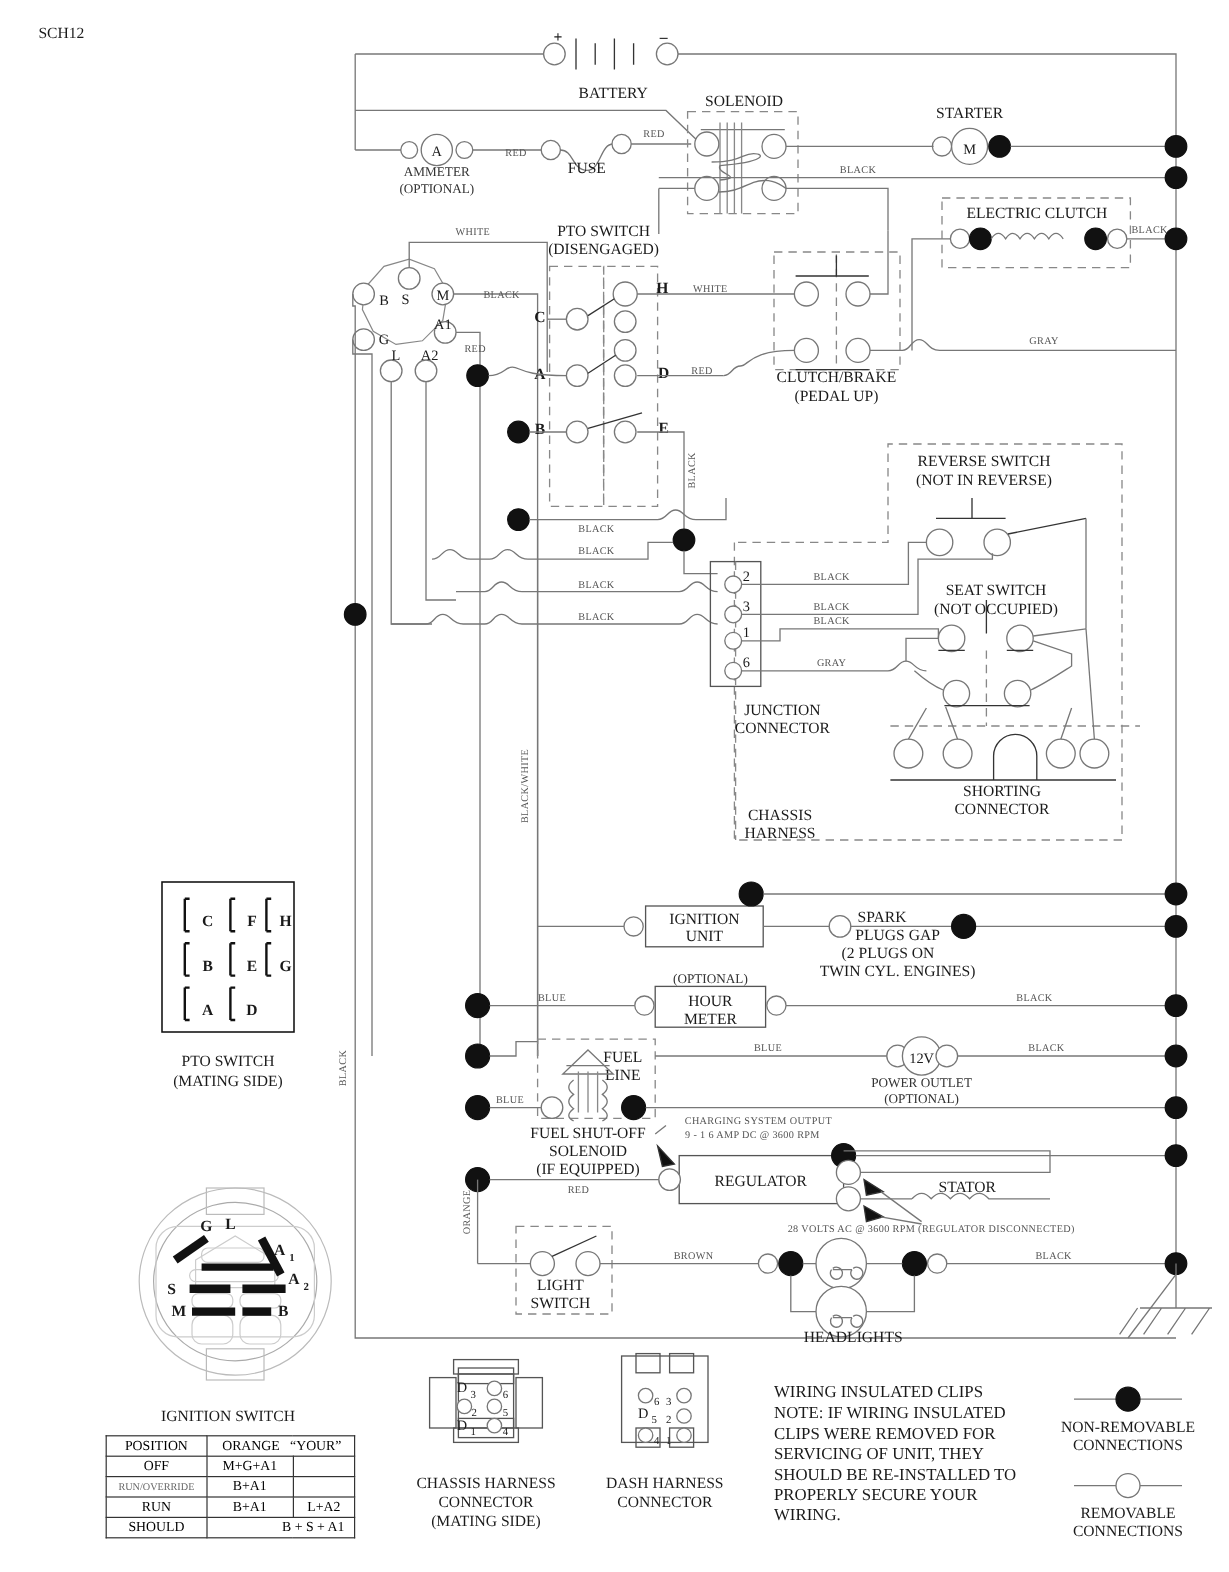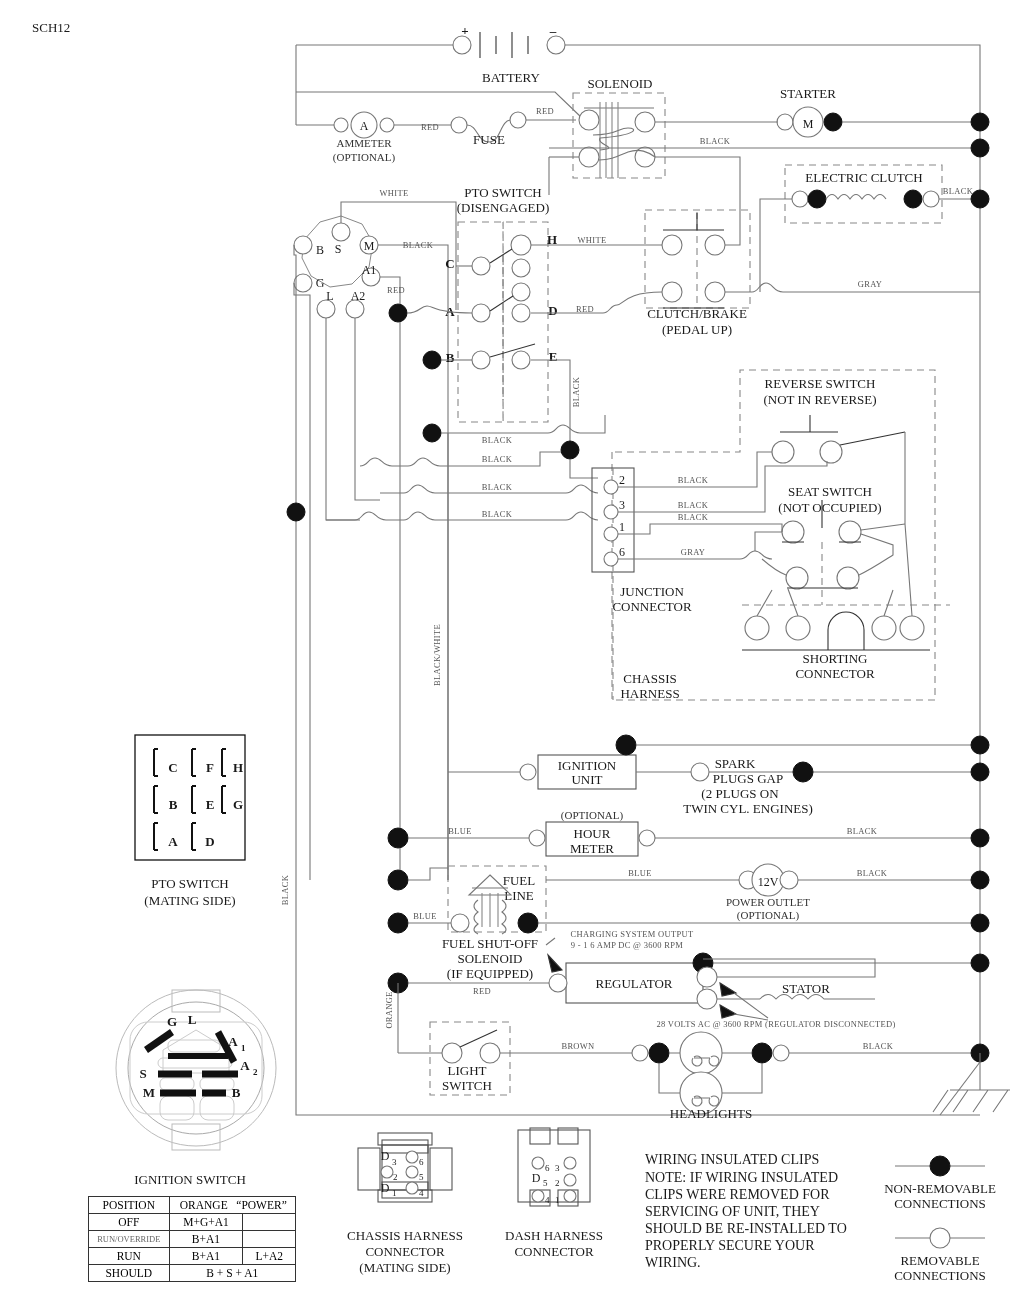--- a/index.html
+++ b/index.html
@@ -498,38 +498,38 @@
   <text x="645" y="1250" style="font-size:14px;">PROPERLY SECURE YOUR</text>
   <text x="645" y="1267" style="font-size:14px;">WIRING.</text>
 
 </svg>
 
 <table class="tbl" style="left:88px;top:1196px;width:208px;">
   <tbody>
         <tr>
     <td>POSITION</td>
     <td colspan="2" style="padding-left:10px;">
-      <span>ORANGE</span>&nbsp;&nbsp;&nbsp;<span>“POWER”</span>
+      <span>ORANGE</span>&nbsp;&nbsp;&nbsp;<span>“YOUR”</span>
     </td>
   </tr>
   <tr>
     <td>OFF</td>
     <td style="text-align:center;">M+G+A1</td>
     <td></td>
   </tr>
   <tr>
     <td style="font-size:8.5px;color:#666;margin-top:36px;">RUN/OVERRIDE</td>
     <td>B+A1</td>
     <td></td>
   </tr>
   <tr>
     <td>RUN</td>
     <td>B+A1</td>
     <td>L+A2</td>
   </tr>
   <tr>
     <td>SHOULD</td>
-    <td colspan="2" style="text-align:center;">B + S + A1</td>
+    <td colspan="2" style="text-align:right;">B + S + A1</td>
   </tr>
 </tbody>
     </table>
 
 </div>
 
 </body></html>

